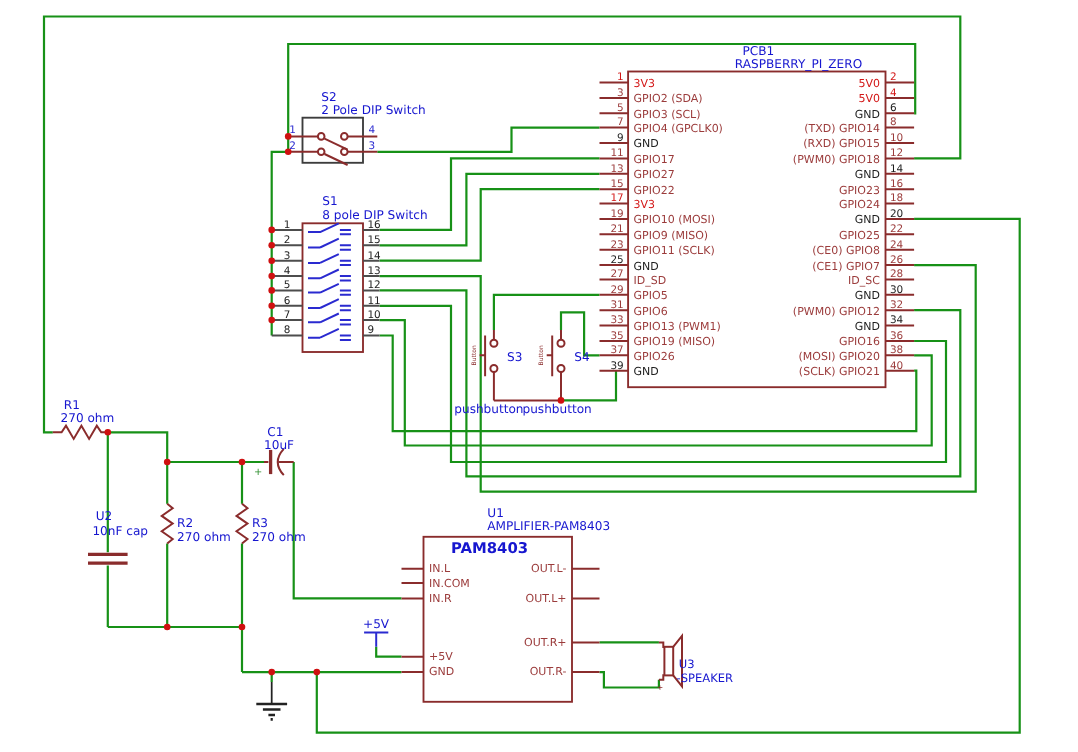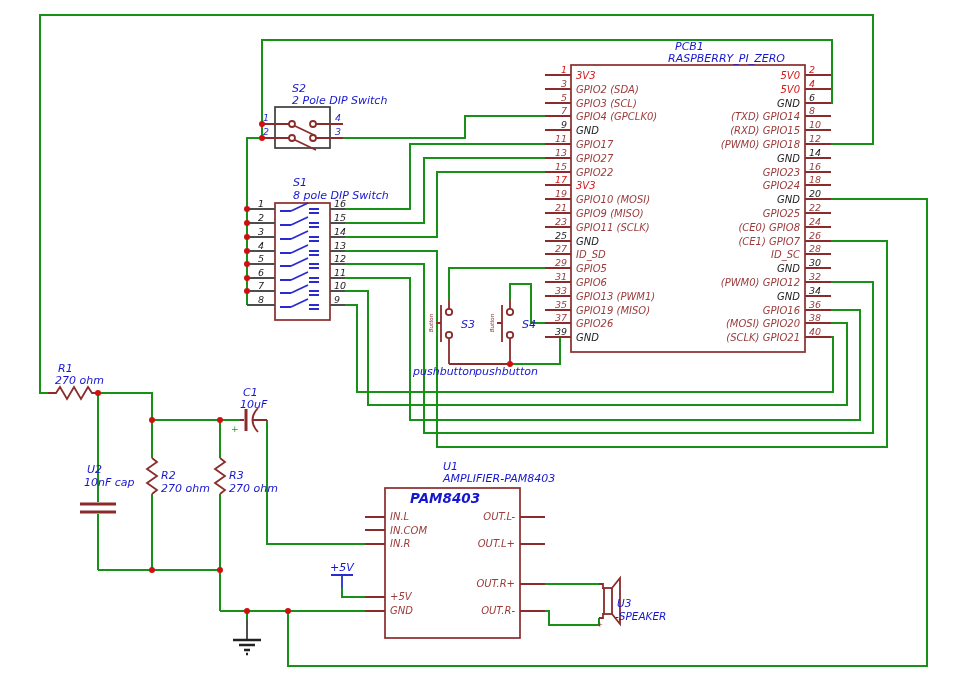--- a/index.html
+++ b/index.html
@@ -1,16 +1,16 @@
 <!DOCTYPE html>
 <html><head>
 <meta charset="utf-8">
 <style>
   html,body{margin:0;padding:0;background:#fff;}
-  .canvas{width:980px;height:684px;position:relative;background:#ffffff;overflow:hidden;font-style:italic;}
+  .canvas{width:980px;height:684px;position:relative;background:#ffffff;overflow:hidden;}
   text{font-family:"DejaVu Sans","Liberation Sans",sans-serif;}
   .wire{stroke:#179117;stroke-width:2;fill:none;}
   .lead{stroke:#8a2c2c;stroke-width:1.8;fill:none;}
   .leadg{stroke:#4d4d4d;stroke-width:1.8;fill:none;}
   .sym{stroke:#8a2c2c;stroke-width:1.8;fill:none;}
   .symw{stroke:#8a2c2c;stroke-width:3;fill:none;}
   .box{stroke:#8a2c2c;stroke-width:1.7;fill:#ffffff;}
   .boxg{stroke:#3d3d3d;stroke-width:1.7;fill:#ffffff;}
   .blue{stroke:#2a2ad0;stroke-width:1.8;fill:none;}
   .blk{stroke:#222;stroke-width:1.6;fill:none;}

